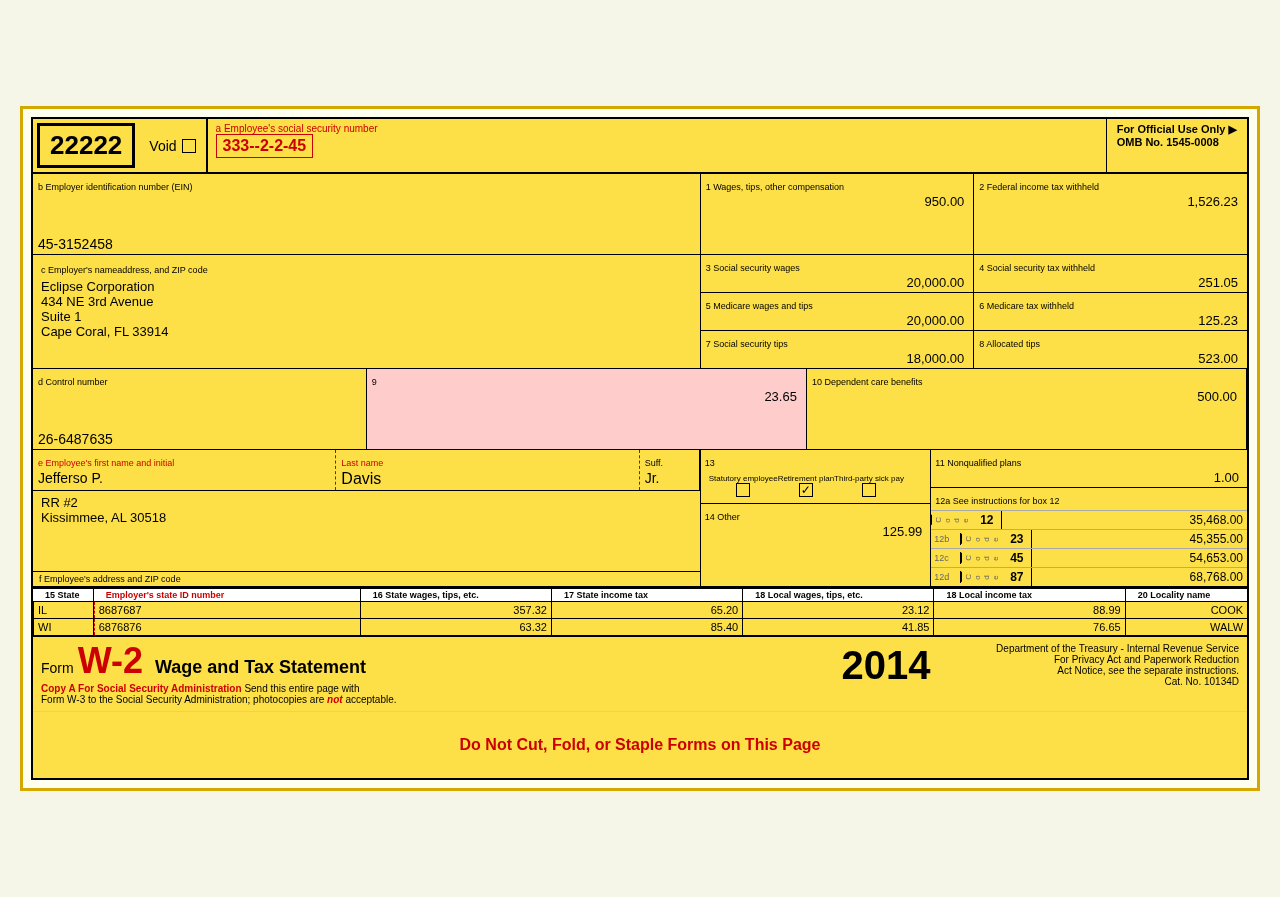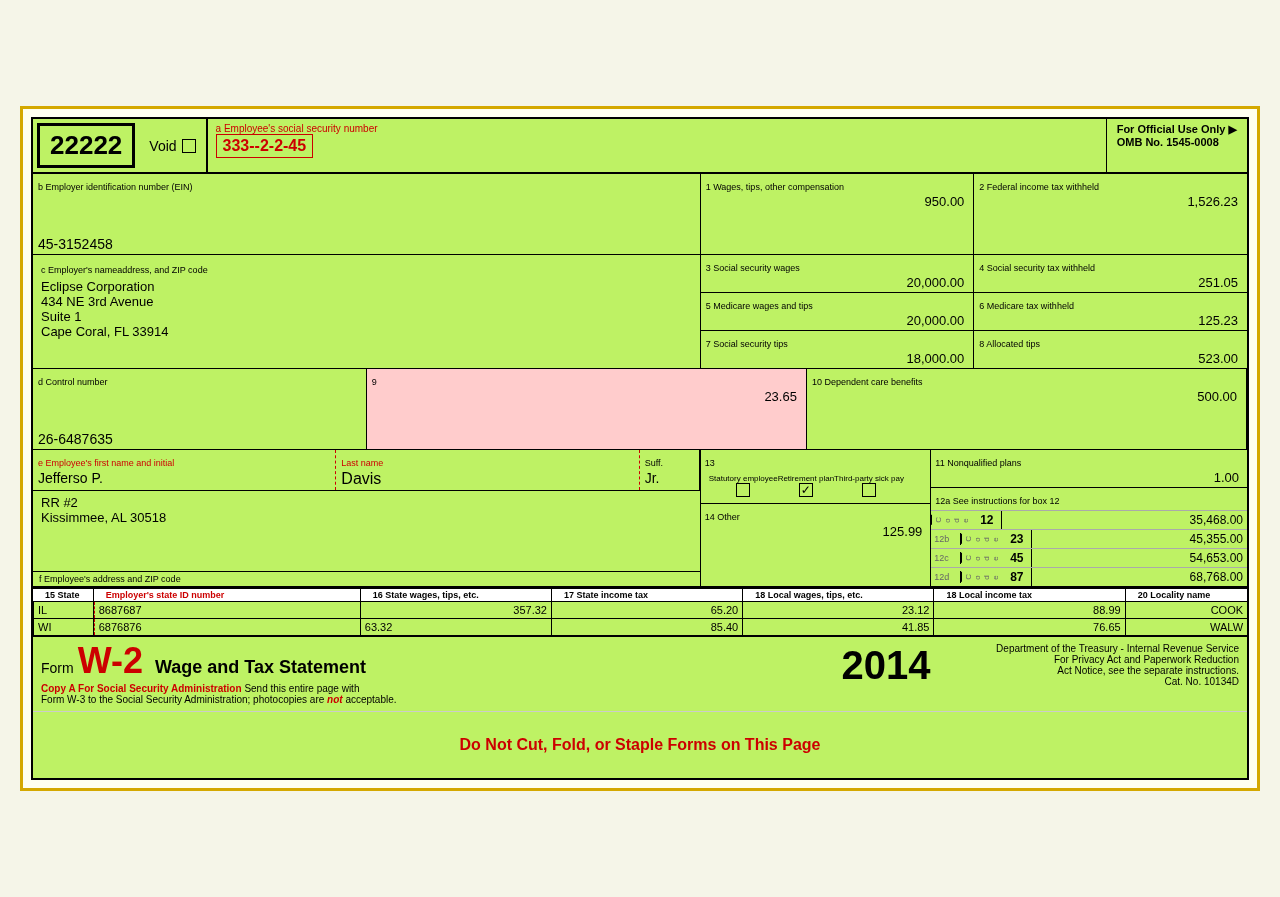--- a/index.html
+++ b/index.html
@@ -13,21 +13,21 @@
       padding: 10px;
     }
     .page {
       background: #fffff0;
       border: 3px solid #d4a800;
       width: 1240px;
       padding: 8px;
     }
     .form-container {
       border: 2px solid #000;
-      background: #bef264;
+      background: #fde047;
     }
     
     .header-row {
       display: flex;
       border-bottom: 2px solid #000;
     }
     .form-number-box {
       border: 3px solid #000;
       padding: 4px 10px;
       font-size: 26px;
@@ -457,21 +457,21 @@
         <div class="state-cell" style="flex:1;text-align:right;">357.32</div>
         <div class="state-cell" style="flex:1;text-align:right;">65.20</div>
         <div class="state-cell" style="flex:1;text-align:right;">23.12</div>
         <div class="state-cell" style="flex:1;text-align:right;">88.99</div>
         <div class="state-cell" style="flex:0 0 10%;text-align:right;">COOK</div>
       </div>
 
       <div class="state-row" style="border-bottom:2px solid #000;">
         <div class="state-cell" style="flex:0 0 5%;border-left:1px solid #000;">WI</div>
         <div class="state-cell" style="flex:0 0 22%;border-left:1px dashed #c00;">6876876</div>
-        <div class="state-cell" style="flex:1;">63.32</div>
+        <div class="state-cell" style="flex:1;text-align:right;">63.32</div>
         <div class="state-cell" style="flex:1;text-align:right;">85.40</div>
         <div class="state-cell" style="flex:1;text-align:right;">41.85</div>
         <div class="state-cell" style="flex:1;text-align:right;">76.65</div>
         <div class="state-cell" style="flex:0 0 10%;text-align:right;">WALW</div>
       </div>
     </div>
 
     <div class="footer">
       <div class="footer-left">
         <div class="form-w2-line">

